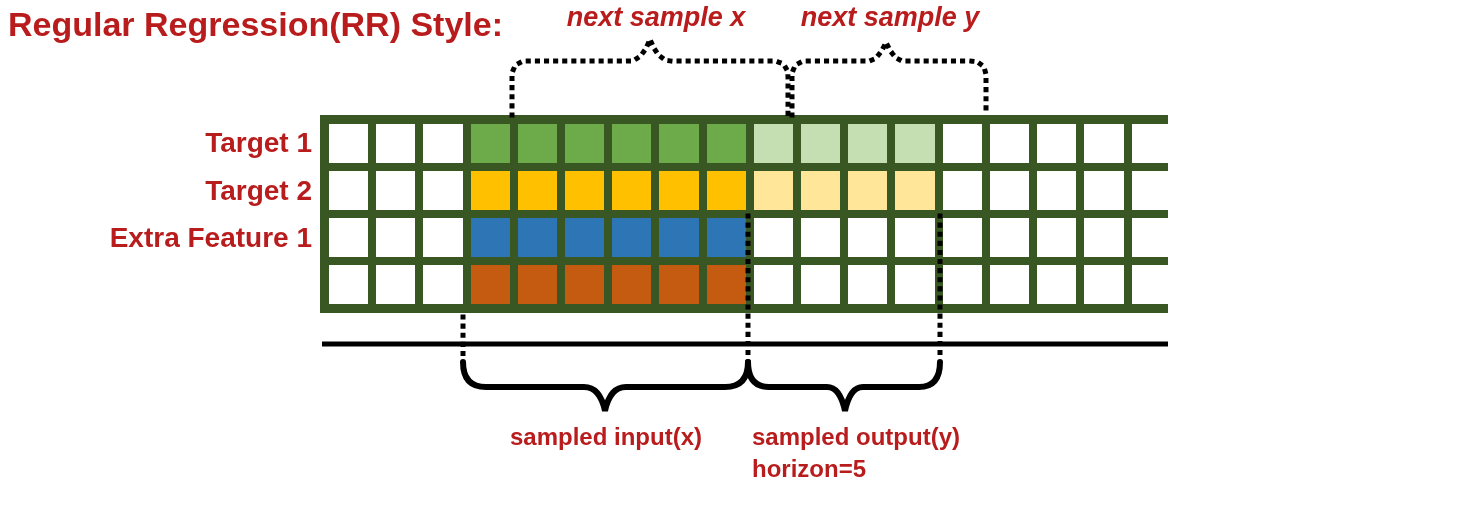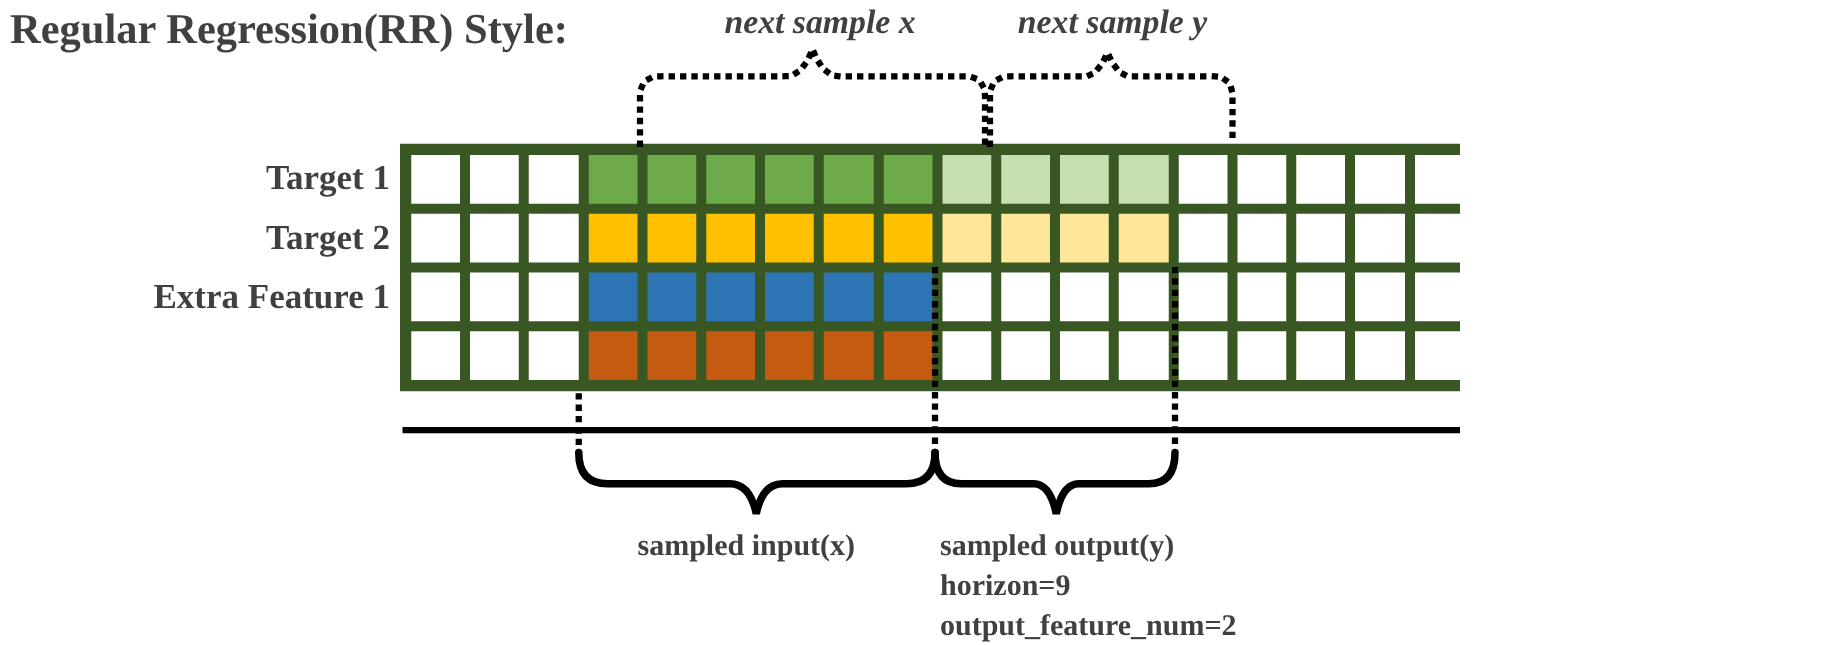--- a/index.html
+++ b/index.html
@@ -1,21 +1,21 @@
 <!DOCTYPE html>
 <html><head>
 <meta charset="utf-8">
 <style>
   html, body { margin: 0; padding: 0; background: #ffffff; }
   .page {
     position: relative;
     width: 1168px;
     height: 516px;
-    font-family: Liberation Serif, serif;
-    color: #404040;
+    font-family: Liberation Sans, sans-serif;
+    color: #b91c1c;
     overflow: hidden;
     background: #ffffff;
   }
   .title {
     position: absolute;
     left: 8px; top: 5px;
     font-size: 34px;
     font-weight: bold;
     letter-spacing: 0px;
   }
@@ -209,17 +209,16 @@
       <line x1="322" y1="344" x2="1448" y2="344" stroke="#000000" stroke-width="5"></line>
       <polygon points="1446,331 1472,344 1446,357" fill="#000000"></polygon>
     </g>
   </svg>
 
   <div class="bottom-note note-input">
     <div>sampled input(x)</div>
   </div>
   <div class="bottom-note note-output">
     <div>sampled output(y)</div>
-    <div>horizon=9</div>
-    <div>output_feature_num=2</div>
+    <div>horizon=5</div>
   </div>
 
 </div>
 
 </body></html>

